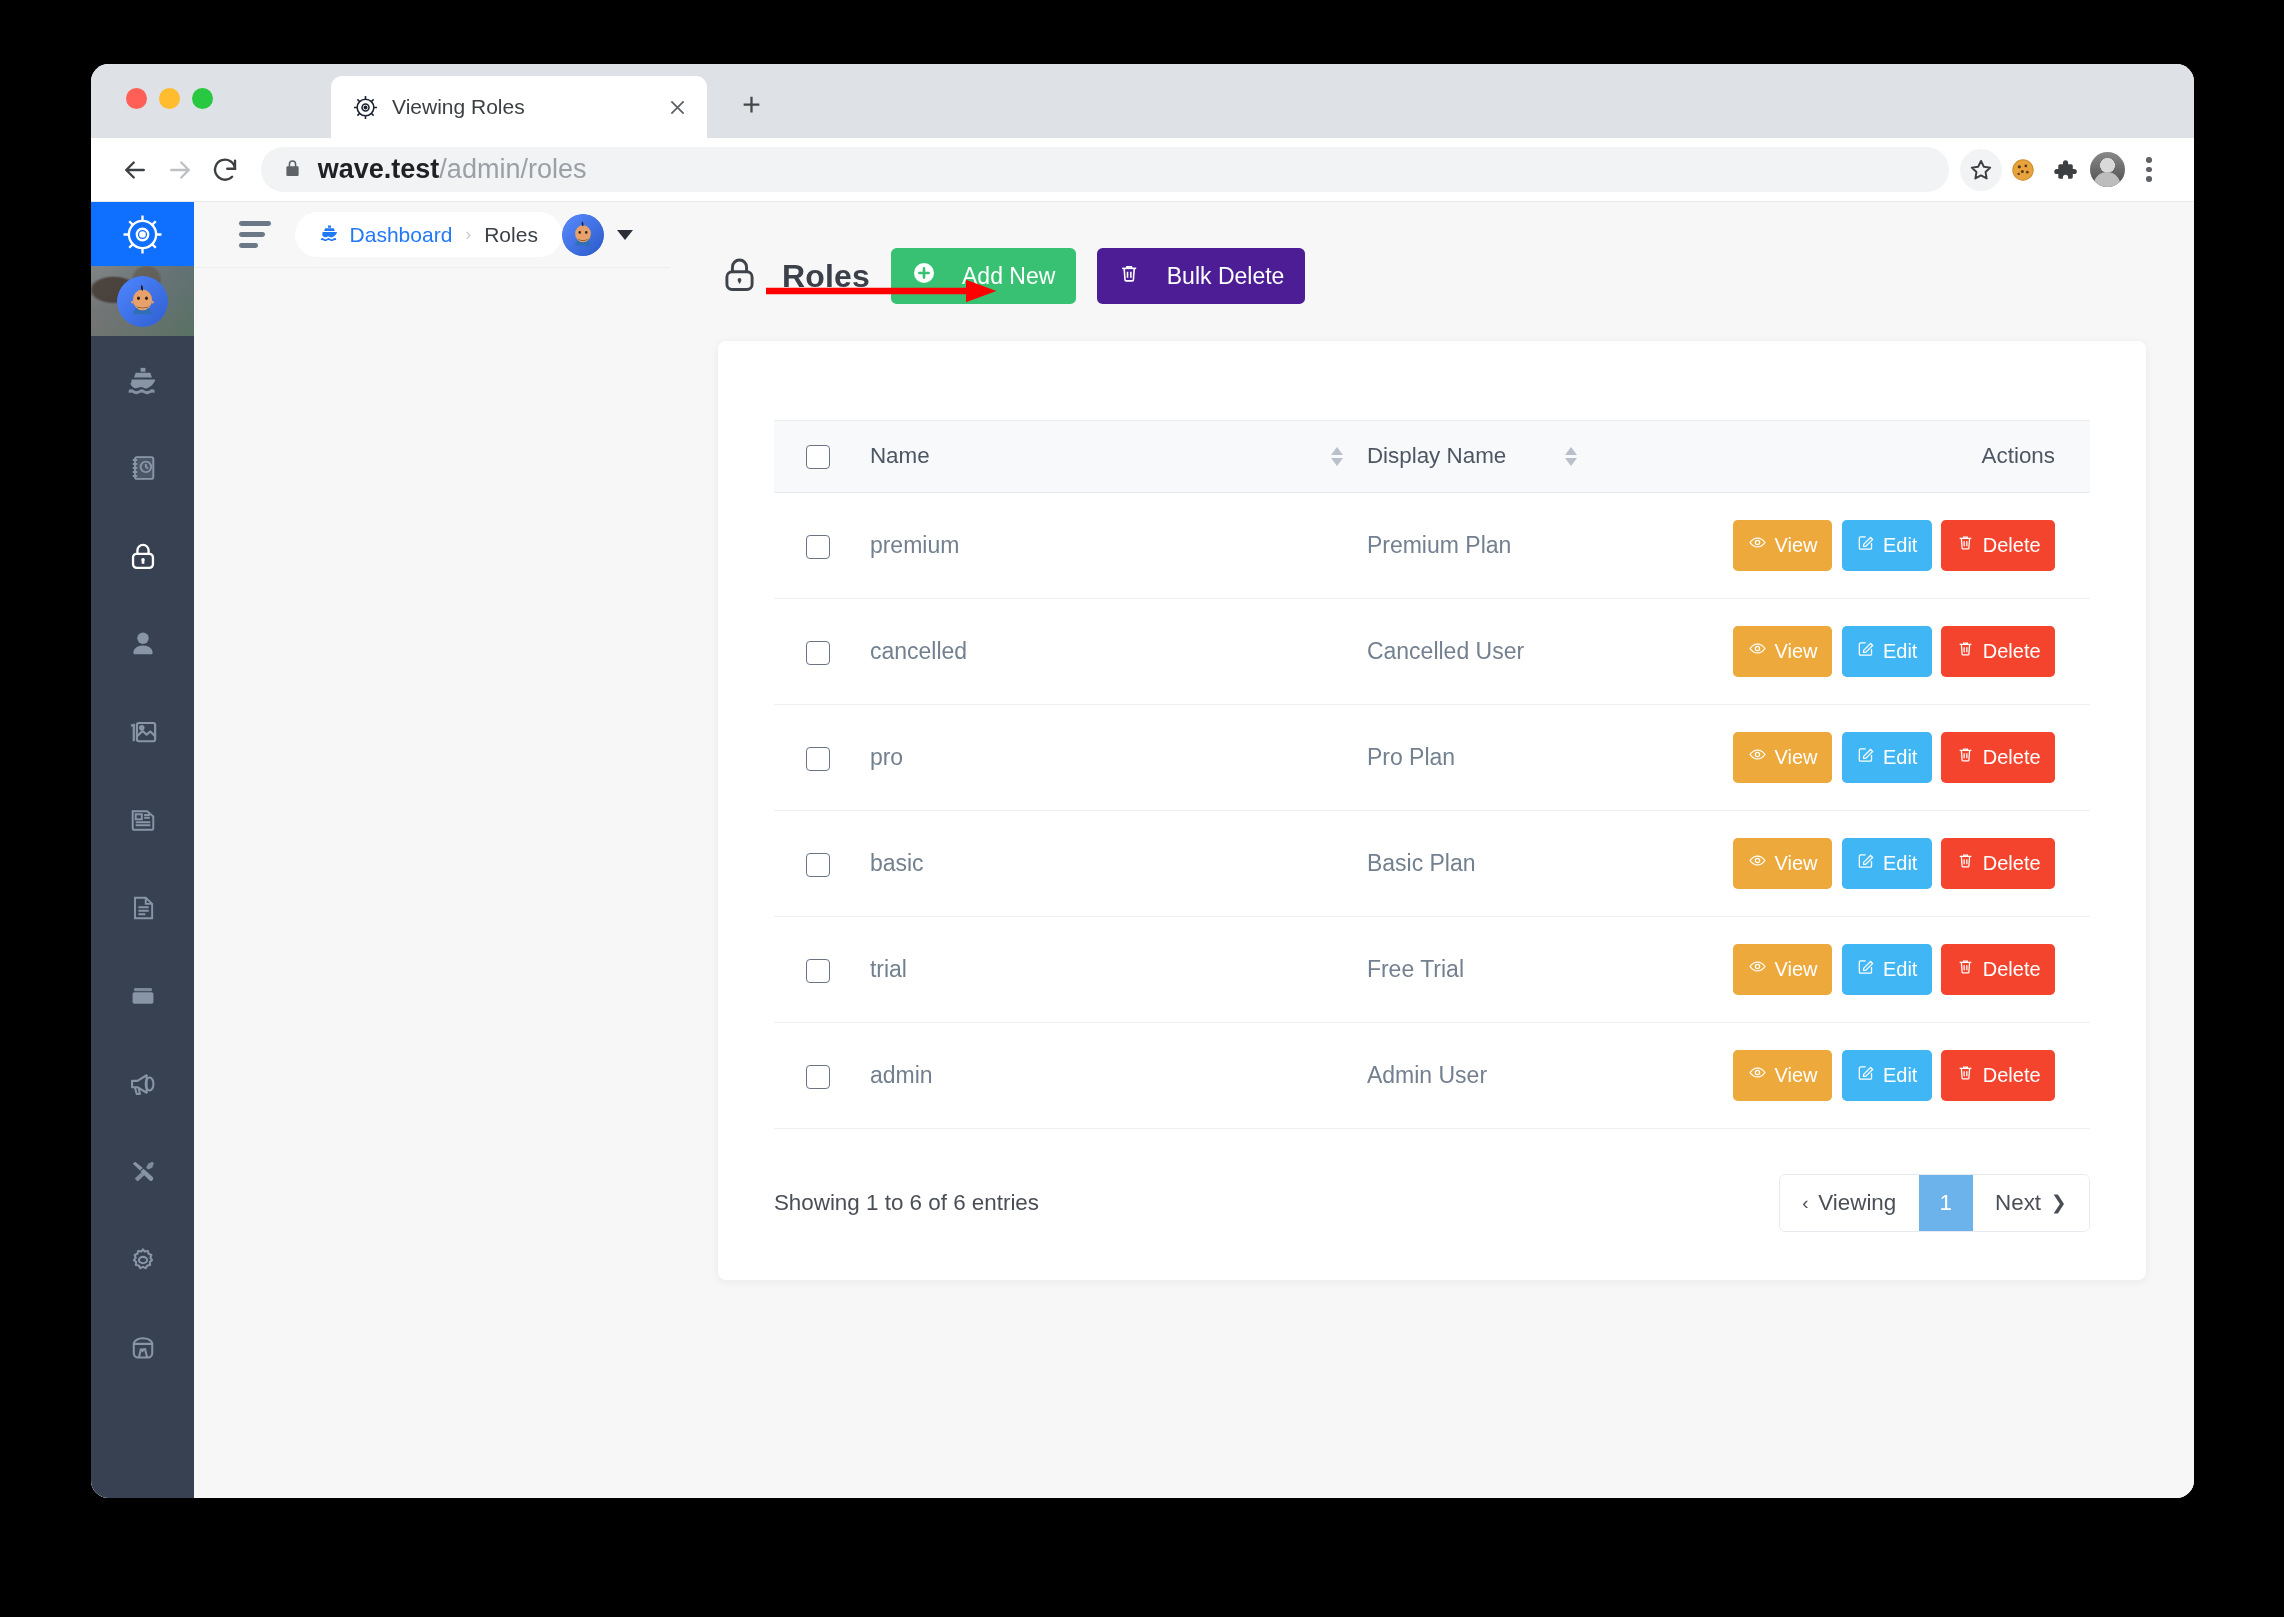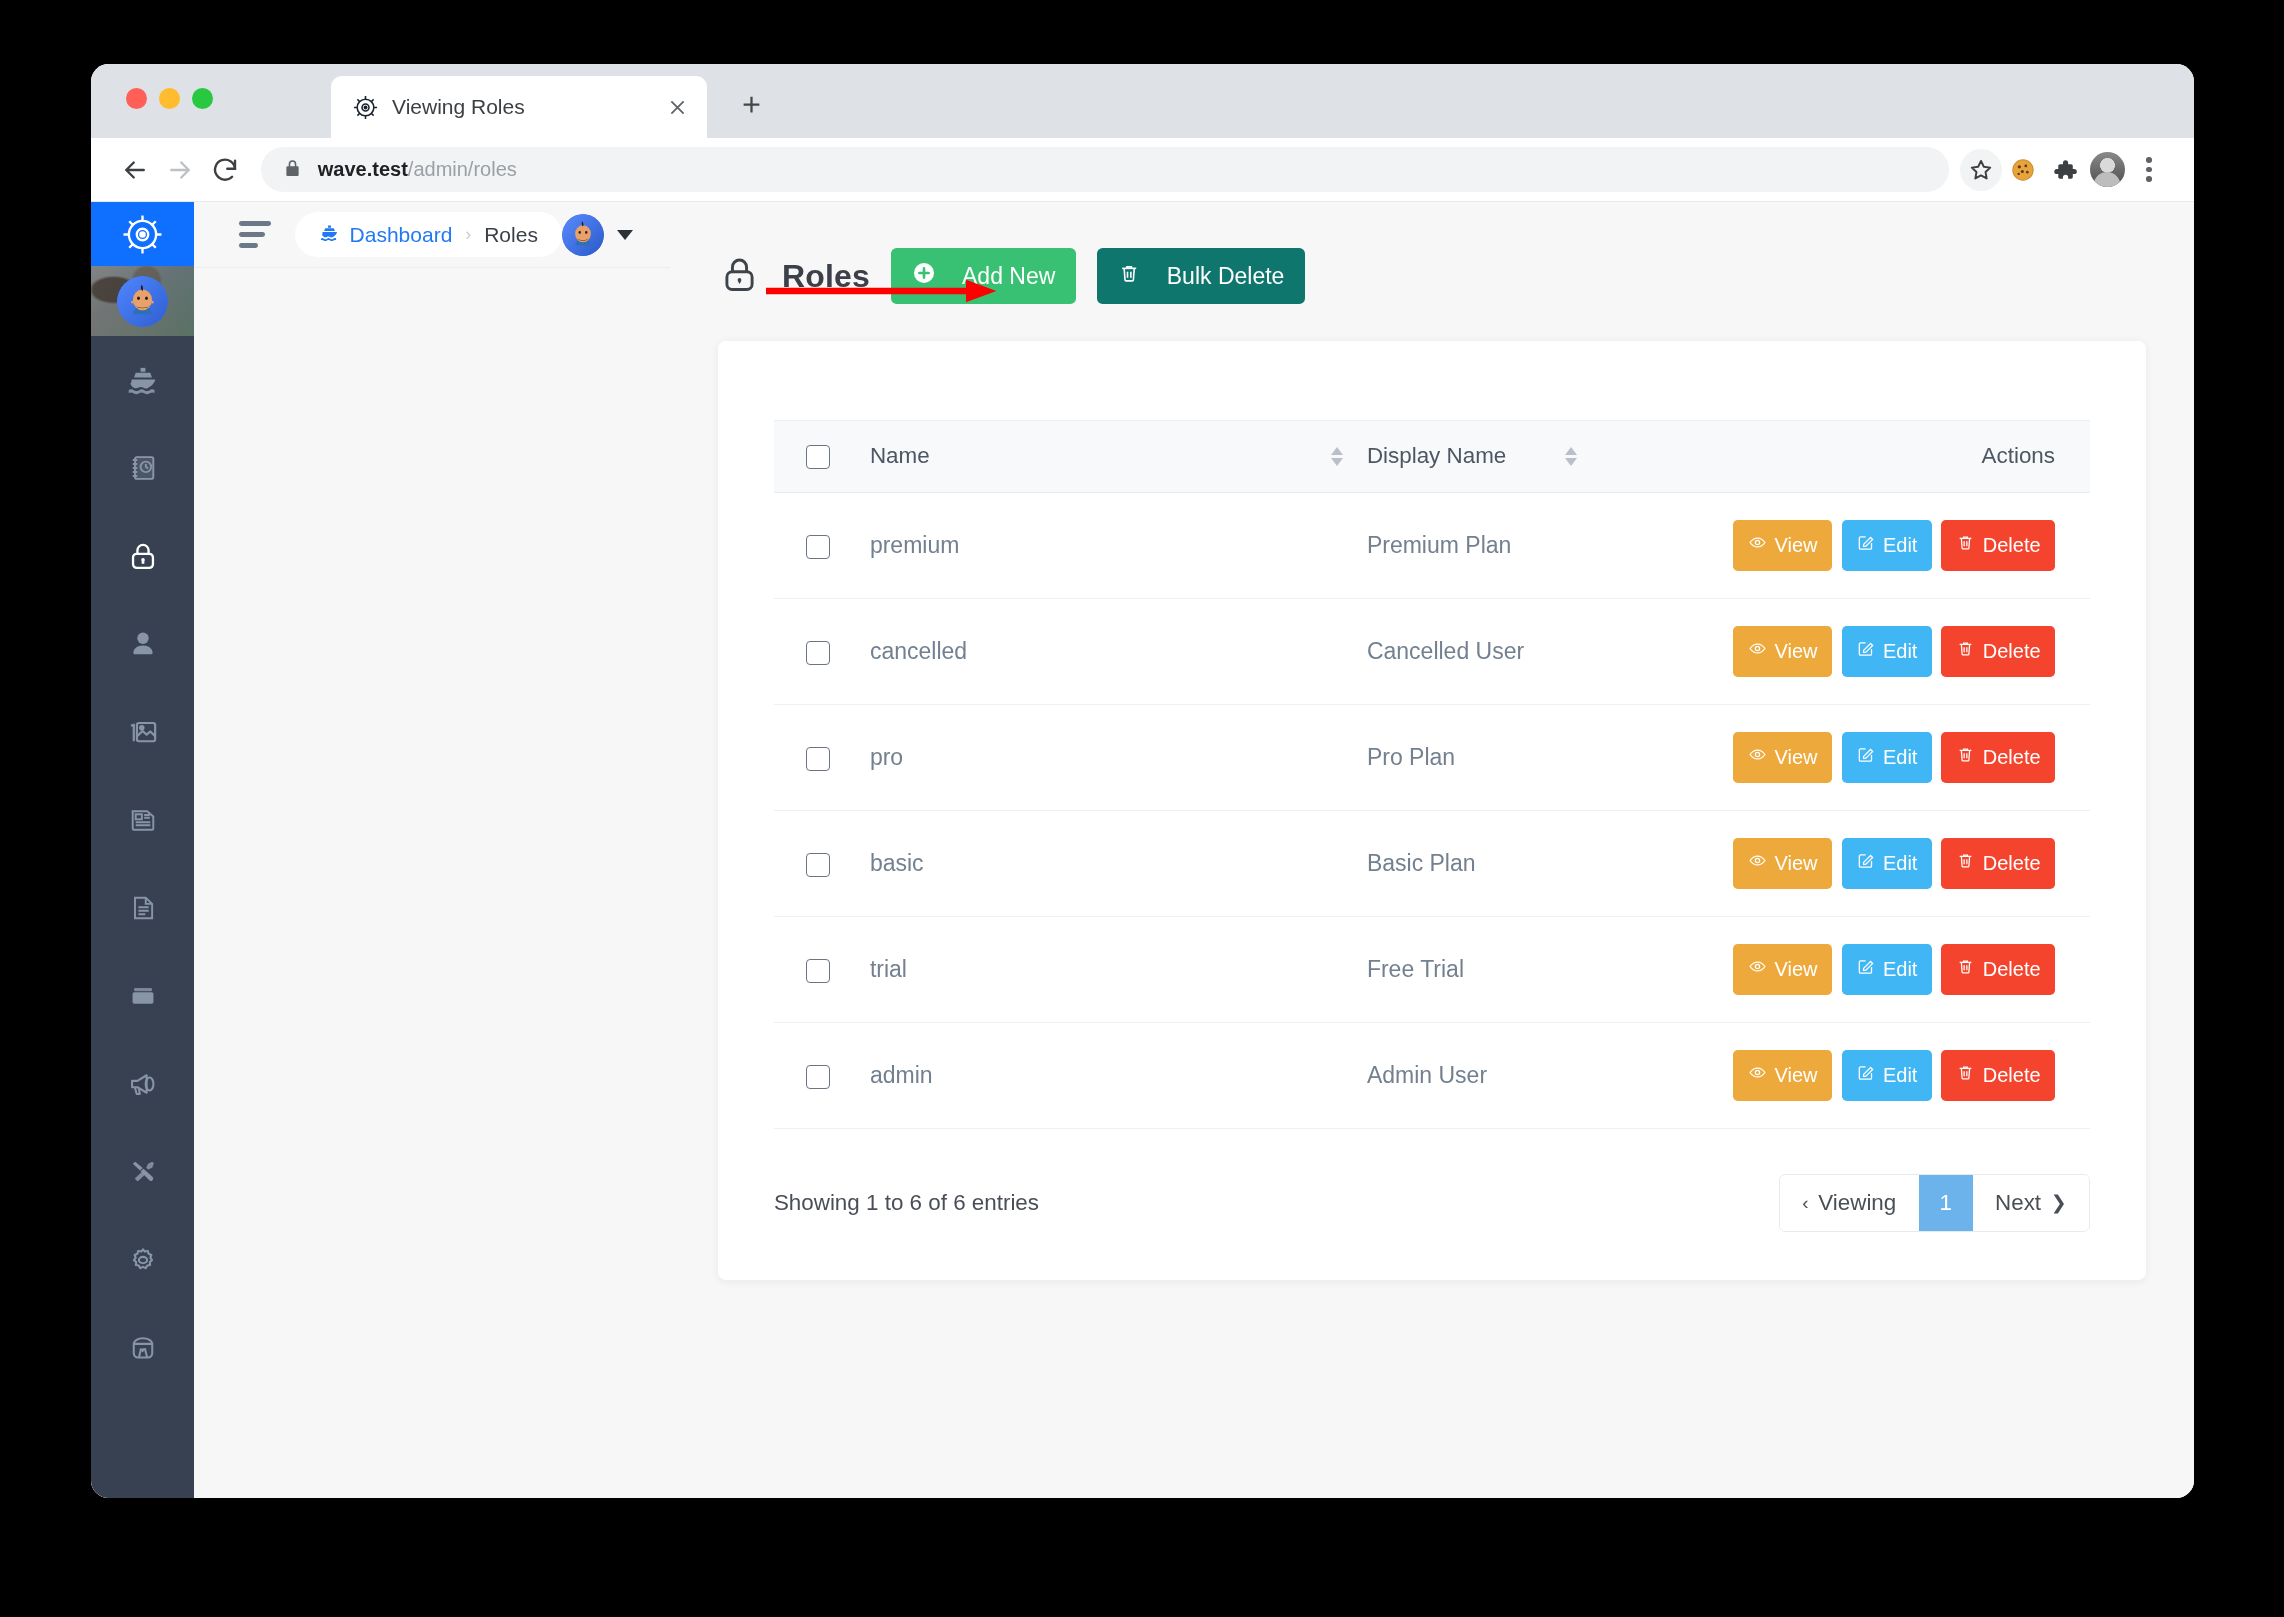--- a/index.html
+++ b/index.html
@@ -102,21 +102,21 @@
     height: 45px;
     margin: 0 11.2px 0 14.4px;
     background: #f1f3f4;
     border-radius: 22.4px;
     display: flex;
     align-items: center;
     padding: 0 21px;
     gap: 14.4px;
   }
   .omnibox .url {
-    font-size: 20px;
+    font-size: 27px;
     color: #9aa0a6;
     white-space: nowrap;
   }
   .omnibox .url b { color: #202124; font-weight: 700; }
   .tool-icon {
     width: 42px; height: 42px;
     flex: 0 0 42px;
     display: flex; align-items: center; justify-content: center;
   }
   .tool-icon.star-bg { background: #f1f3f4; border-radius: 50%; }
@@ -245,21 +245,21 @@
     font-size: 23px;
     font-family: "Liberation Sans", sans-serif;
     height: 56px;
     padding: 0 21px;
     display: inline-flex;
     align-items: center;
     gap: 26px;
     cursor: pointer;
   }
   .btn-success { background: #38c172; }
-  .btn-danger { background: #0f766e; }
+  .btn-danger { background: #4c1d95; }
 
   
   .annotation-arrow {
     position: absolute;
     left: 48px;
     top: 27px;
     width: 232px;
     height: 32px;
     pointer-events: none;
     z-index: 5;

